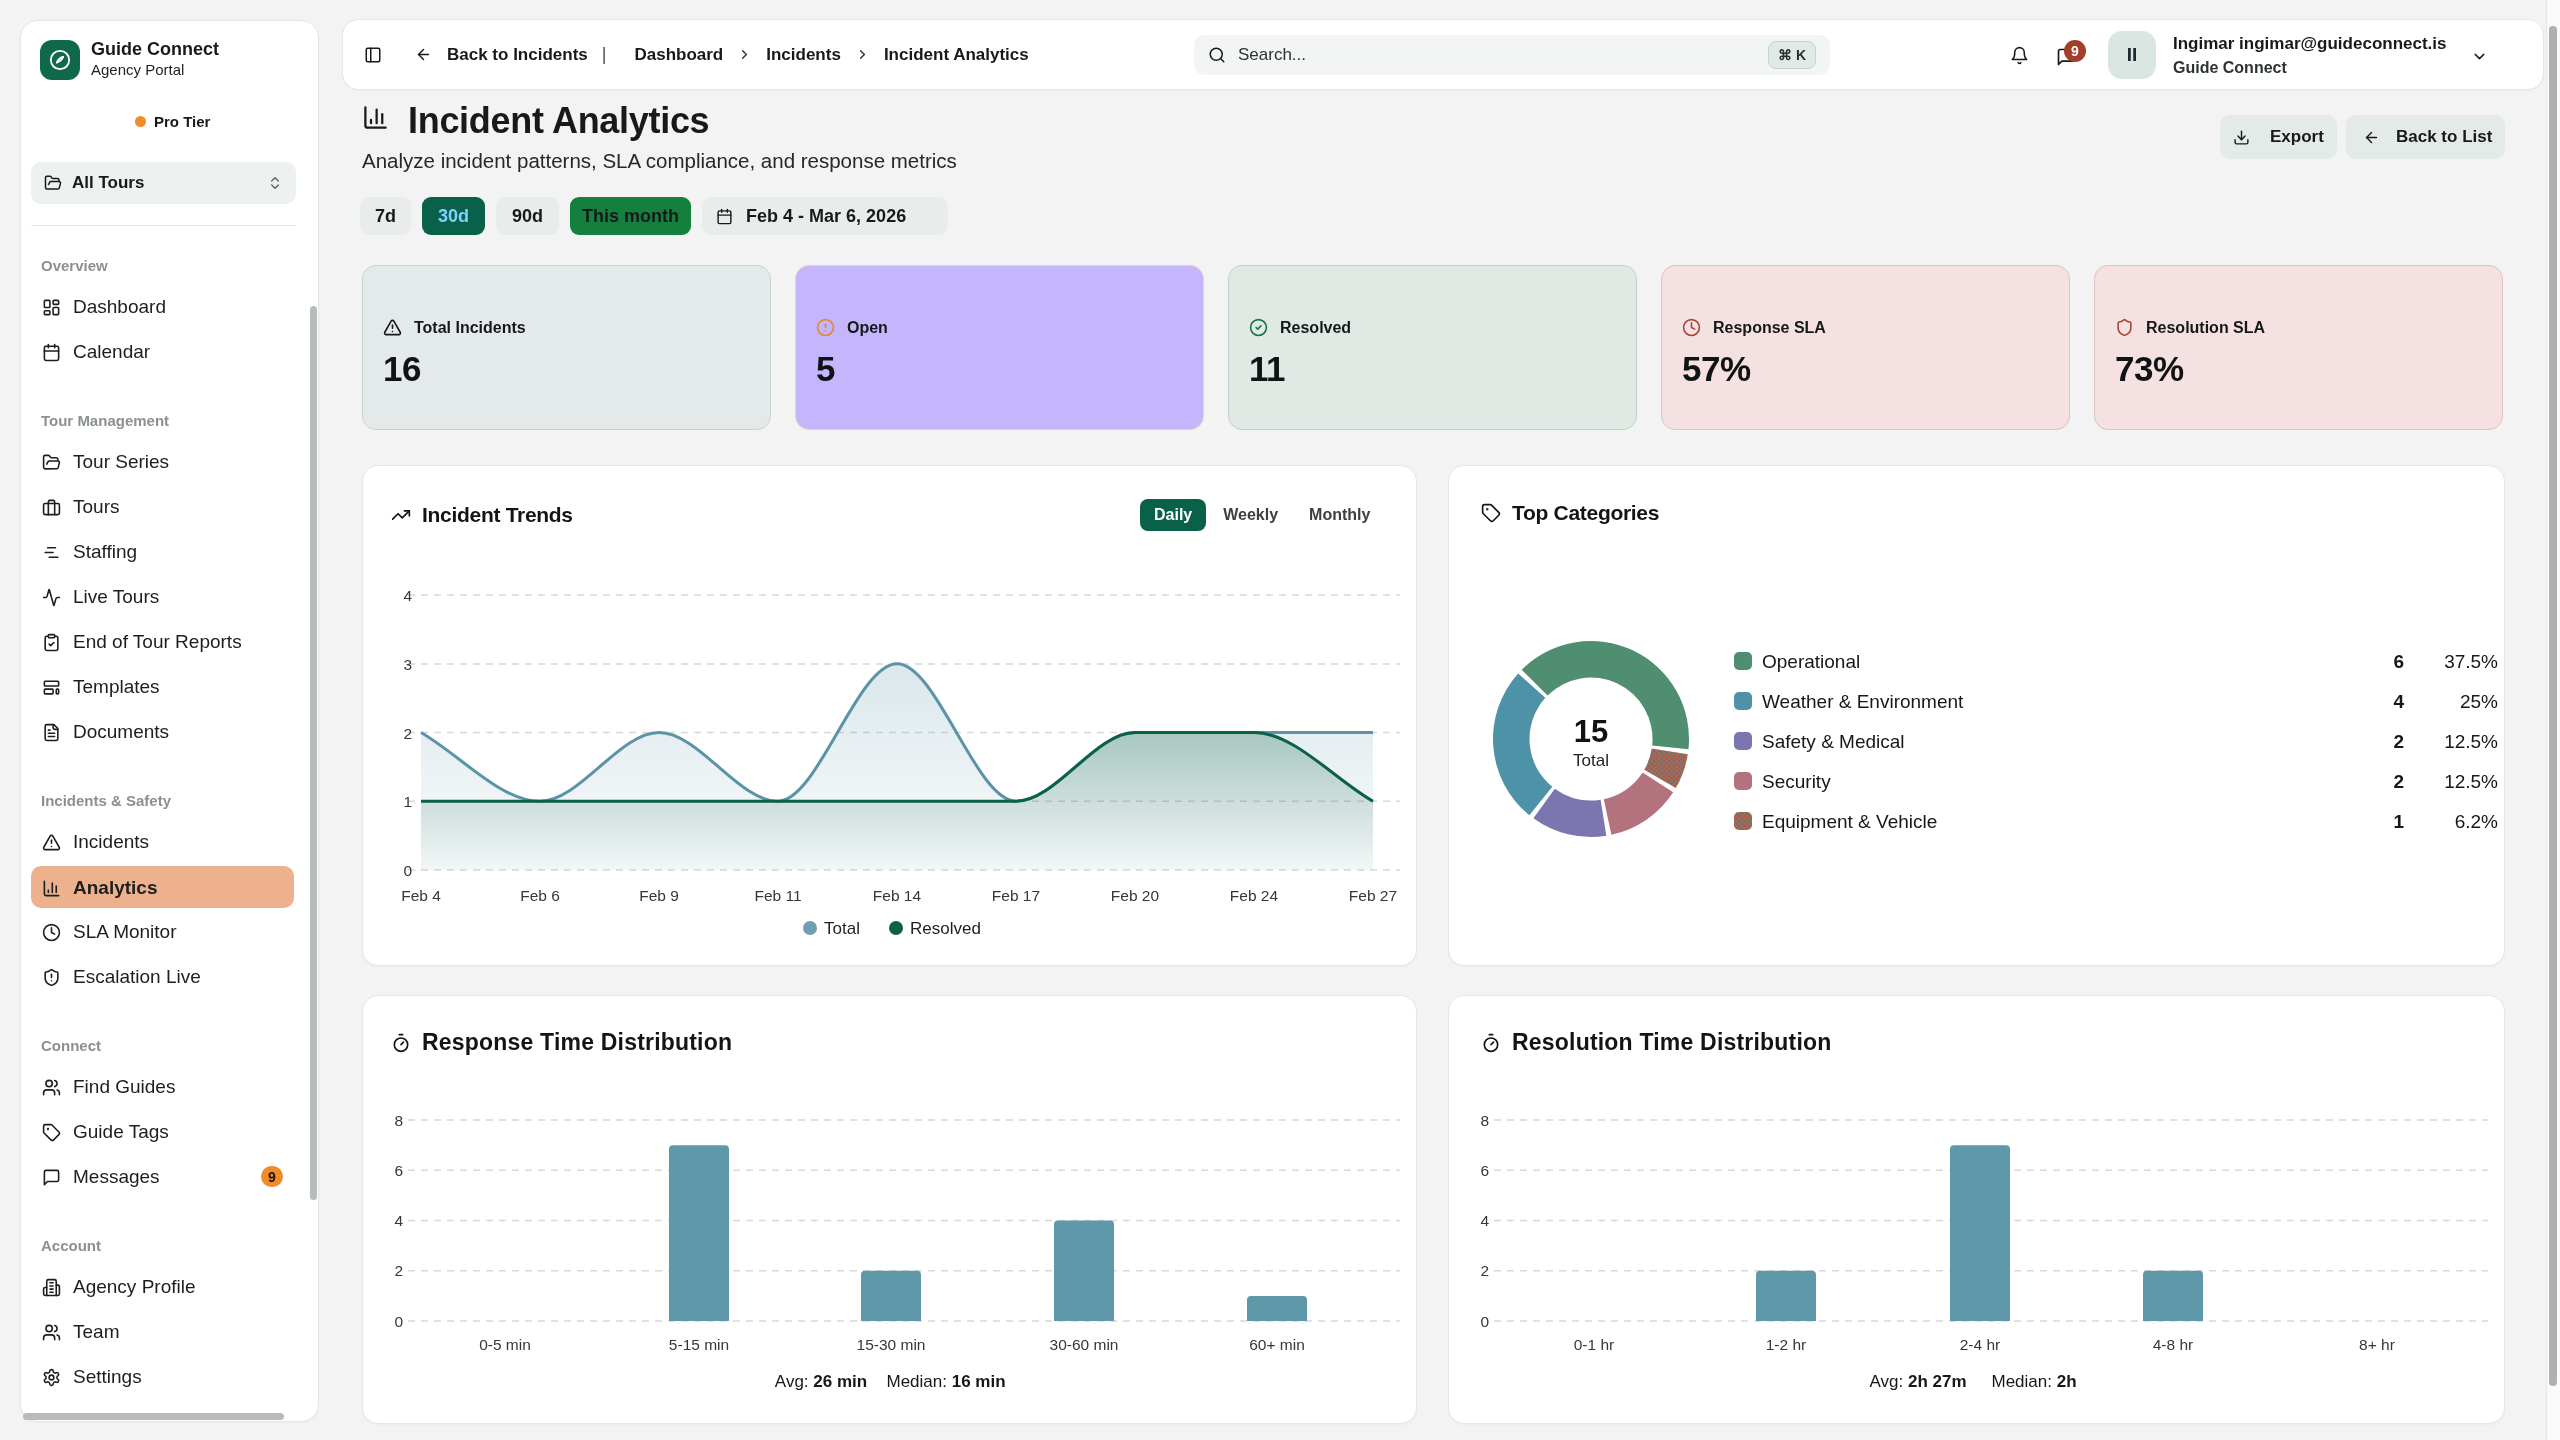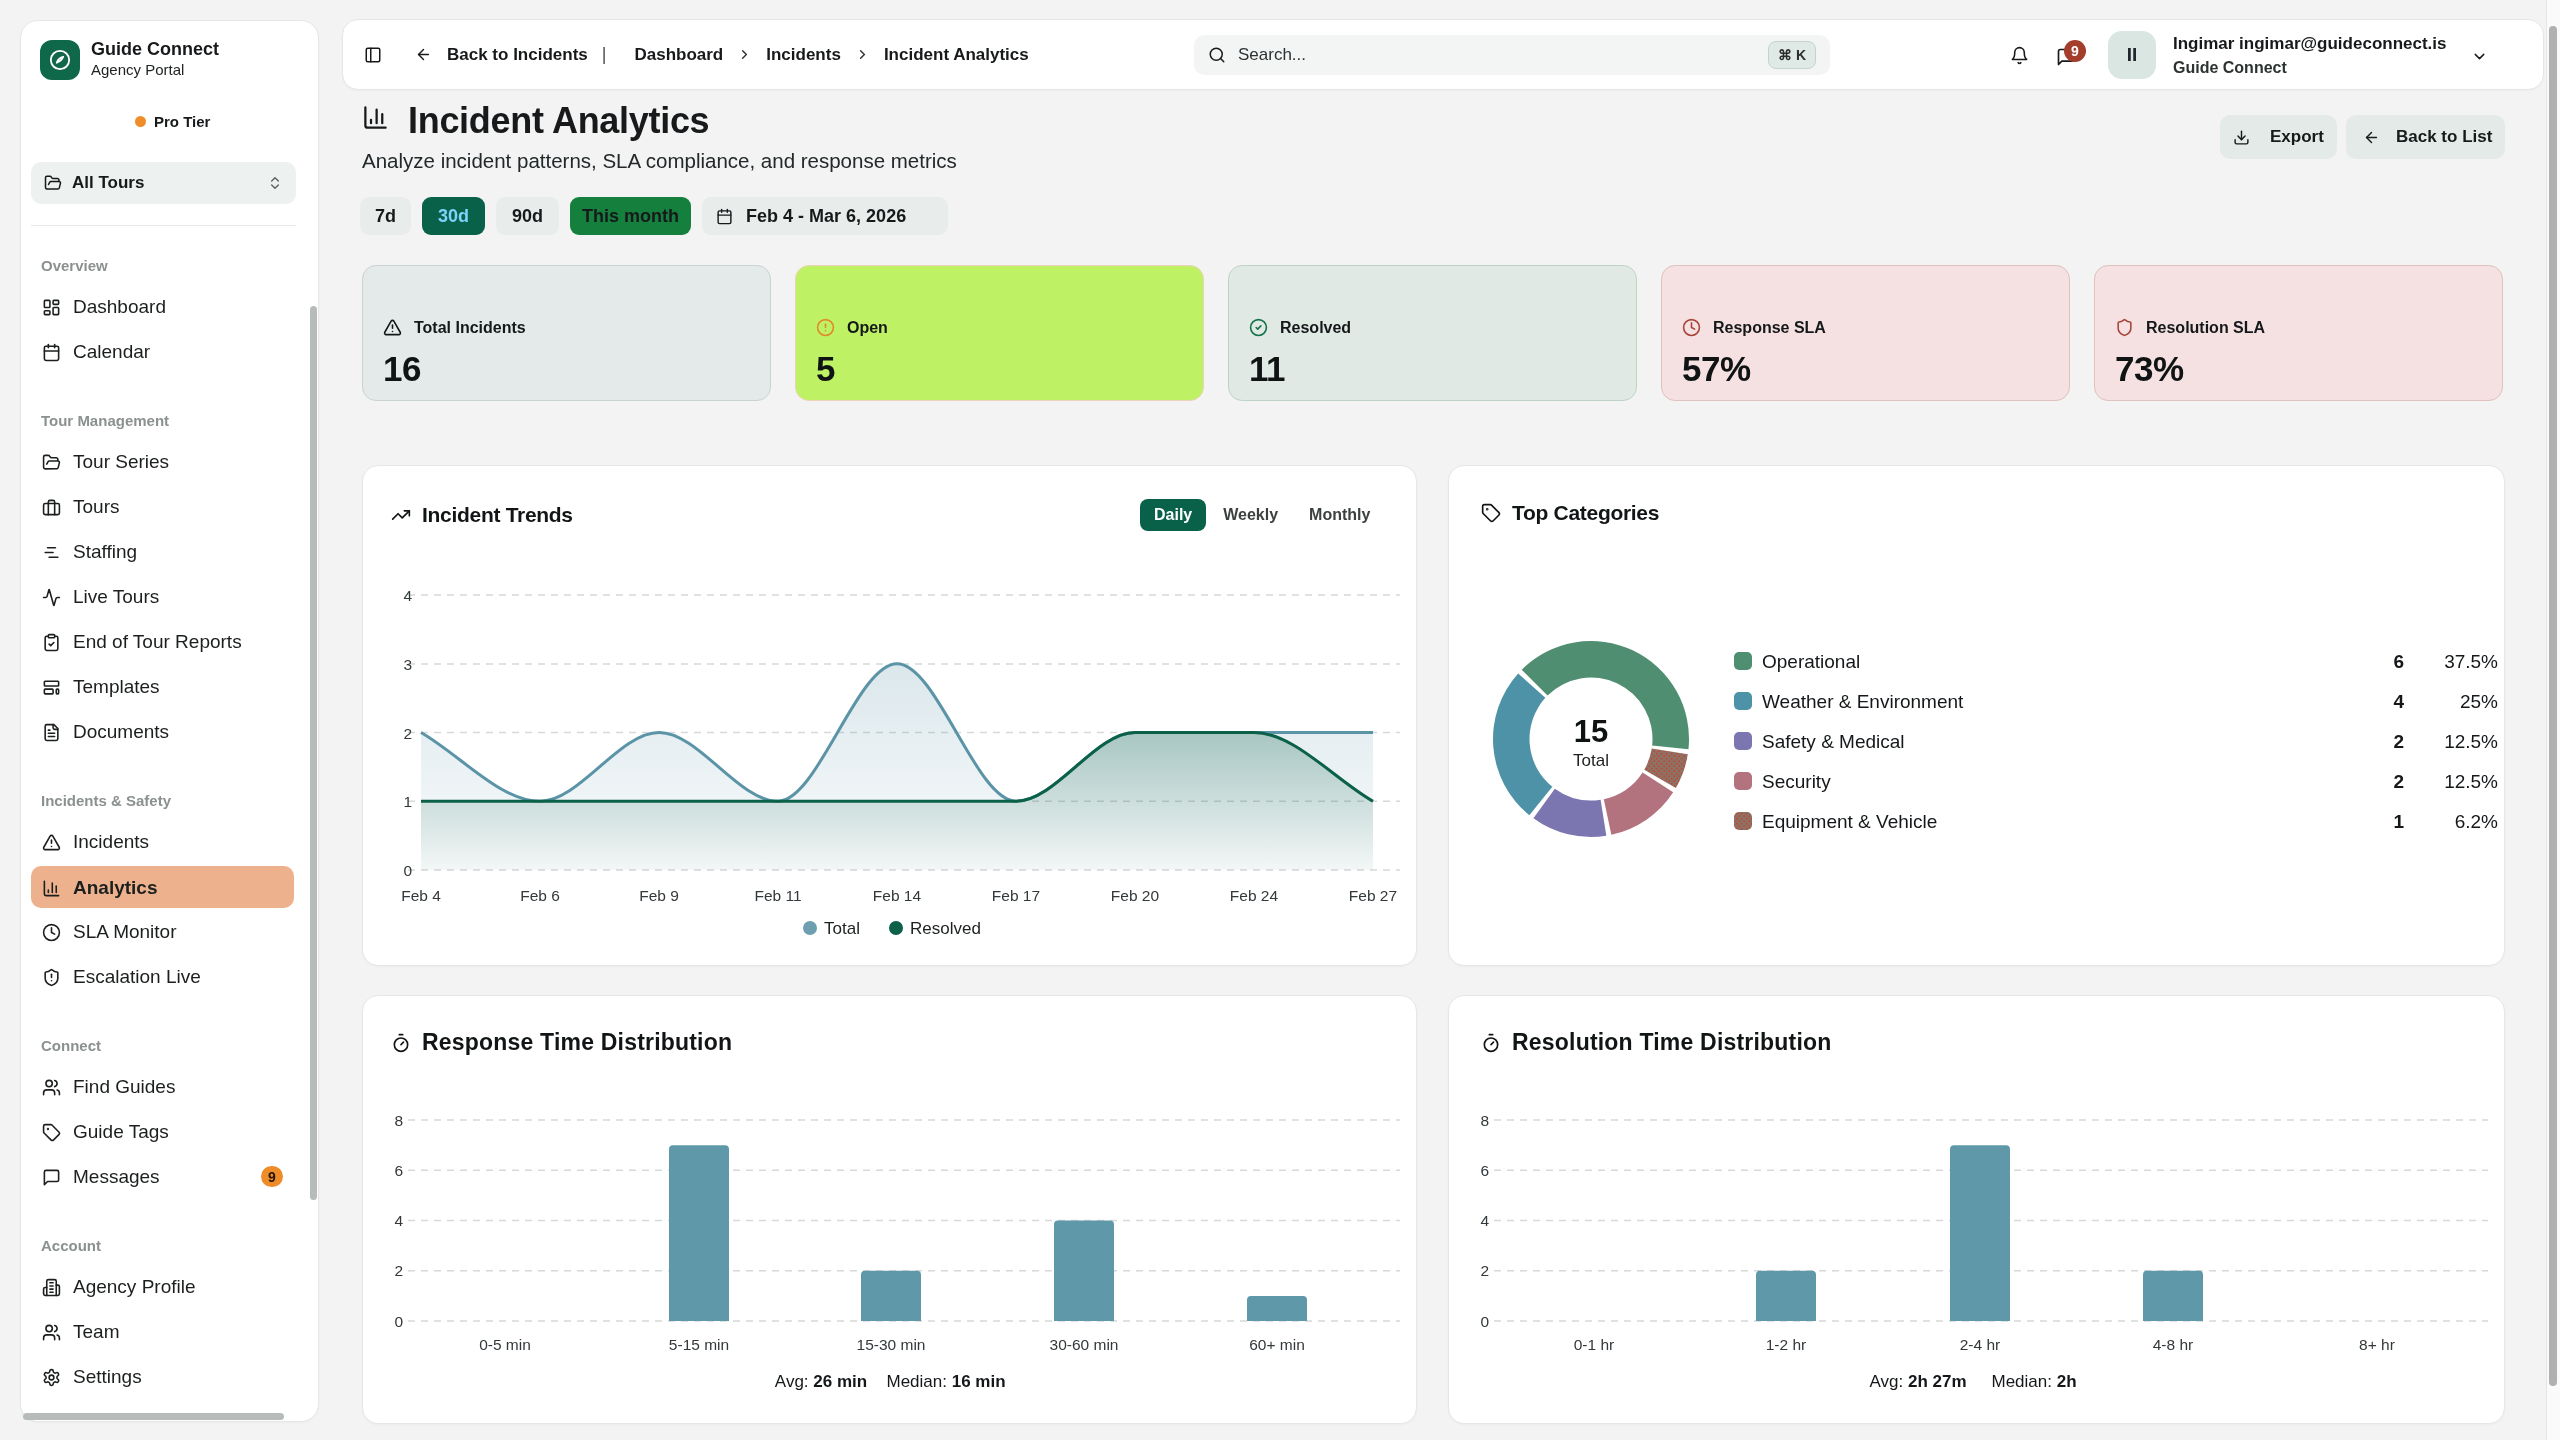--- a/index.html
+++ b/index.html
@@ -295,33 +295,33 @@
     Export</span>
   <span class="row" style="height:44px; width:159px; padding:0 0 0 17px; background:#e4eae7; border-radius:10px; font-size:17px; font-weight:600; gap:16px;">
     <svg class="ic" width="17" height="17" viewBox="0 0 24 24" fill="none" stroke="#17191b" stroke-width="2" stroke-linecap="round" stroke-linejoin="round">
         <path d="M19 12H5"></path>
         <path d="m12 19-7-7 7-7"></path>
       </svg>
     Back to List</span>
 </div>
 
 <style>
-  .stat { position:absolute; top:265px; width:409px; height:136px; border-radius:14px; border:1px solid; }
+  .stat { position:absolute; top:265px; width:409px; height:165px; border-radius:14px; border:1px solid; }
   .stat .hd { display:flex; align-items:center; gap:12px; margin:52px 0 0 20px; font-size:16px; font-weight:600; color:#15181a; }
   .stat .num { margin:12px 0 0 20px; font-size:35px; font-weight:700; color:#101314; letter-spacing:-0.5px; }
 </style>
 <div class="stat" style="left:362px; background:#e4eae9; border-color:#c9d3d1;">
   <div class="hd"><svg width="19" height="19" viewBox="0 0 24 24" fill="none" stroke="#15181a" stroke-width="2" stroke-linecap="round" stroke-linejoin="round">
         <path d="m21.73 18-8-14a2 2 0 0 0-3.48 0l-8 14A2 2 0 0 0 4 21h16a2 2 0 0 0 1.73-3Z"></path>
         <path d="M12 9v4"></path>
         <path d="M12 17h.01"></path>
       </svg>Total Incidents</div>
   <div class="num">16</div>
 </div>
-<div class="stat" style="left:795px; background:#bef264; border-color:#ecd2b9;">
+<div class="stat" style="left:795px; background:#c4b5fd; border-color:#ecd2b9;">
   <div class="hd"><svg width="19" height="19" viewBox="0 0 24 24" fill="none" stroke="#e2882d" stroke-width="2" stroke-linecap="round" stroke-linejoin="round">
         <circle cx="12" cy="12" r="10"></circle>
         <path d="M12 8v4"></path>
         <path d="M12 16h.01"></path>
       </svg>Open</div>
   <div class="num">5</div>
 </div>
 <div class="stat" style="left:1228px; background:#e0e9e3; border-color:#bfd4c7;">
   <div class="hd"><svg width="19" height="19" viewBox="0 0 24 24" fill="none" stroke="#15734b" stroke-width="2" stroke-linecap="round" stroke-linejoin="round">
         <circle cx="12" cy="12" r="10"></circle>

